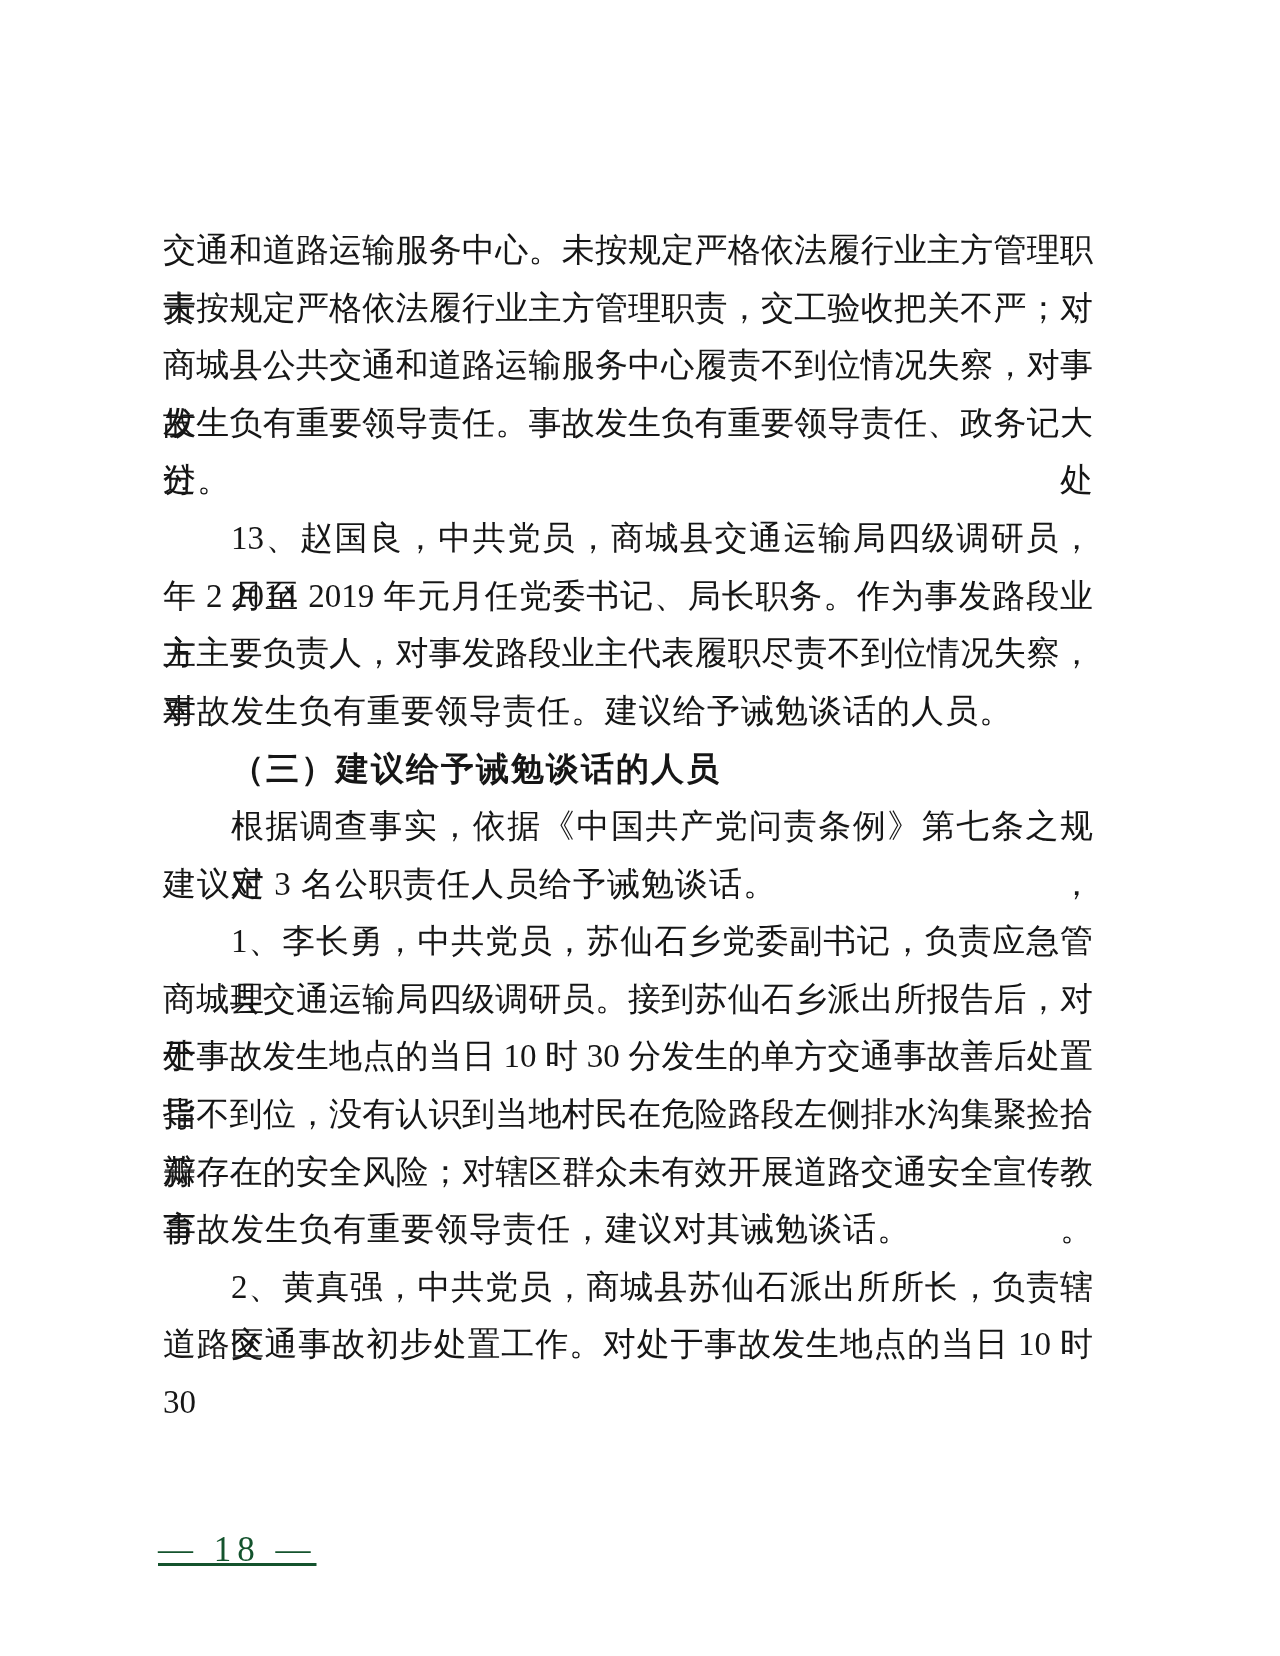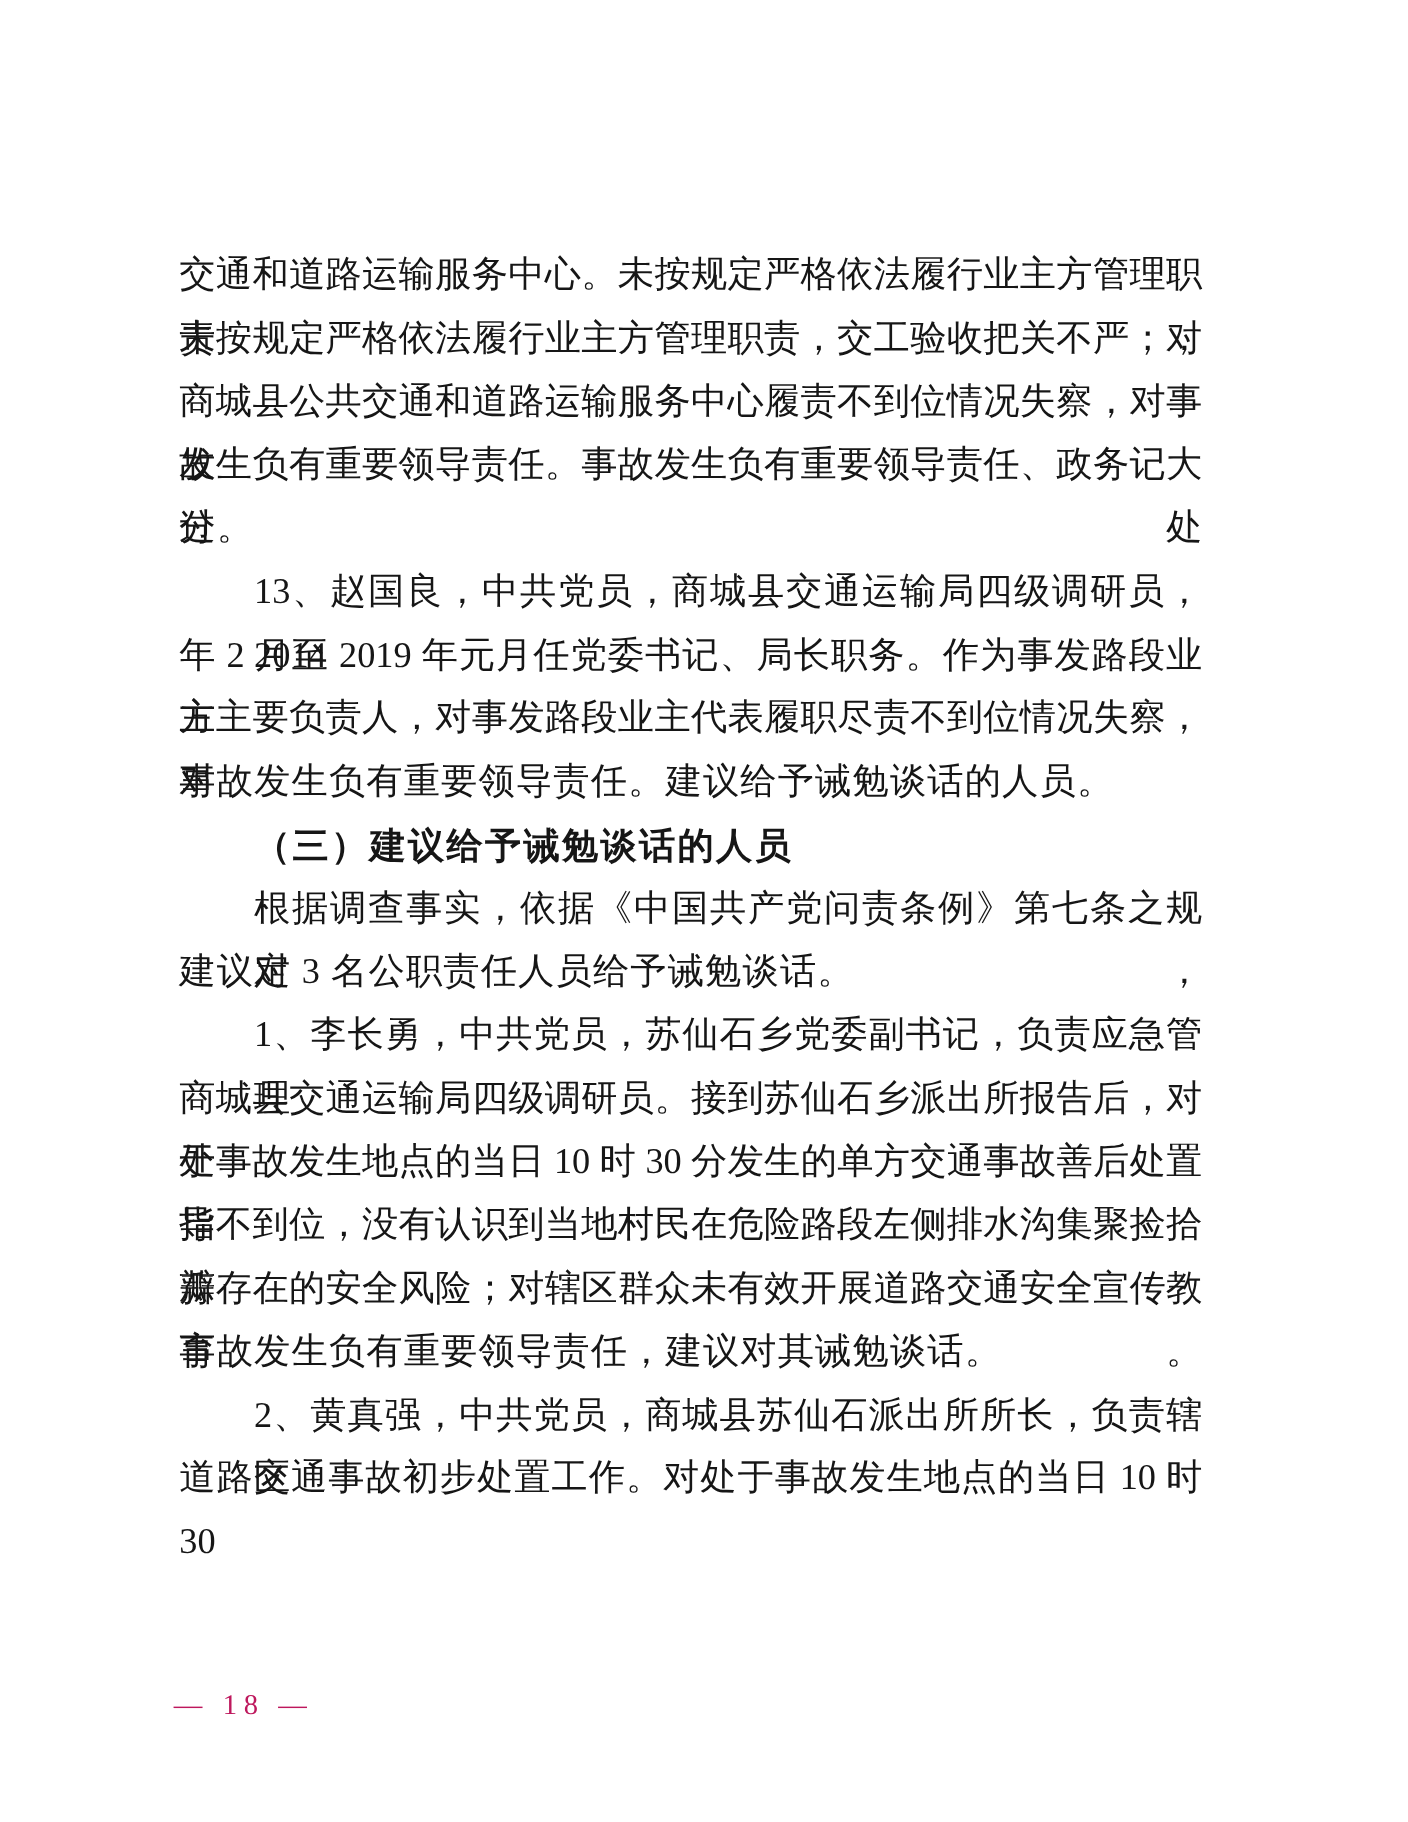--- a/index.html
+++ b/index.html
@@ -41,24 +41,25 @@
   }
   .line.heading {
     font-family: "Liberation Sans", "DejaVu Sans", sans-serif;
     font-weight: 700;
     letter-spacing: 2px;
   }
   .page-number {
     position: absolute;
     left: 158px;
     top: 1527px;
-    font-size: 26px;
+    font-size: 35px;
     line-height: 46px;
     letter-spacing: 6px;
-    color: #be185d;
+    color: #14532d;
+    text-decoration: underline;
   }
 </style>
 </head>
 <body>
 
 <div class="page">
   <div class="doc-body">
       <div class="line justify">交通和道路运输服务中心。未按规定严格依法履行业主方管理职责，</div>
       <div class="line justify">未按规定严格依法履行业主方管理职责，交工验收把关不严；对</div>
       <div class="line justify">商城县公共交通和道路运输服务中心履责不到位情况失察，对事故</div>

